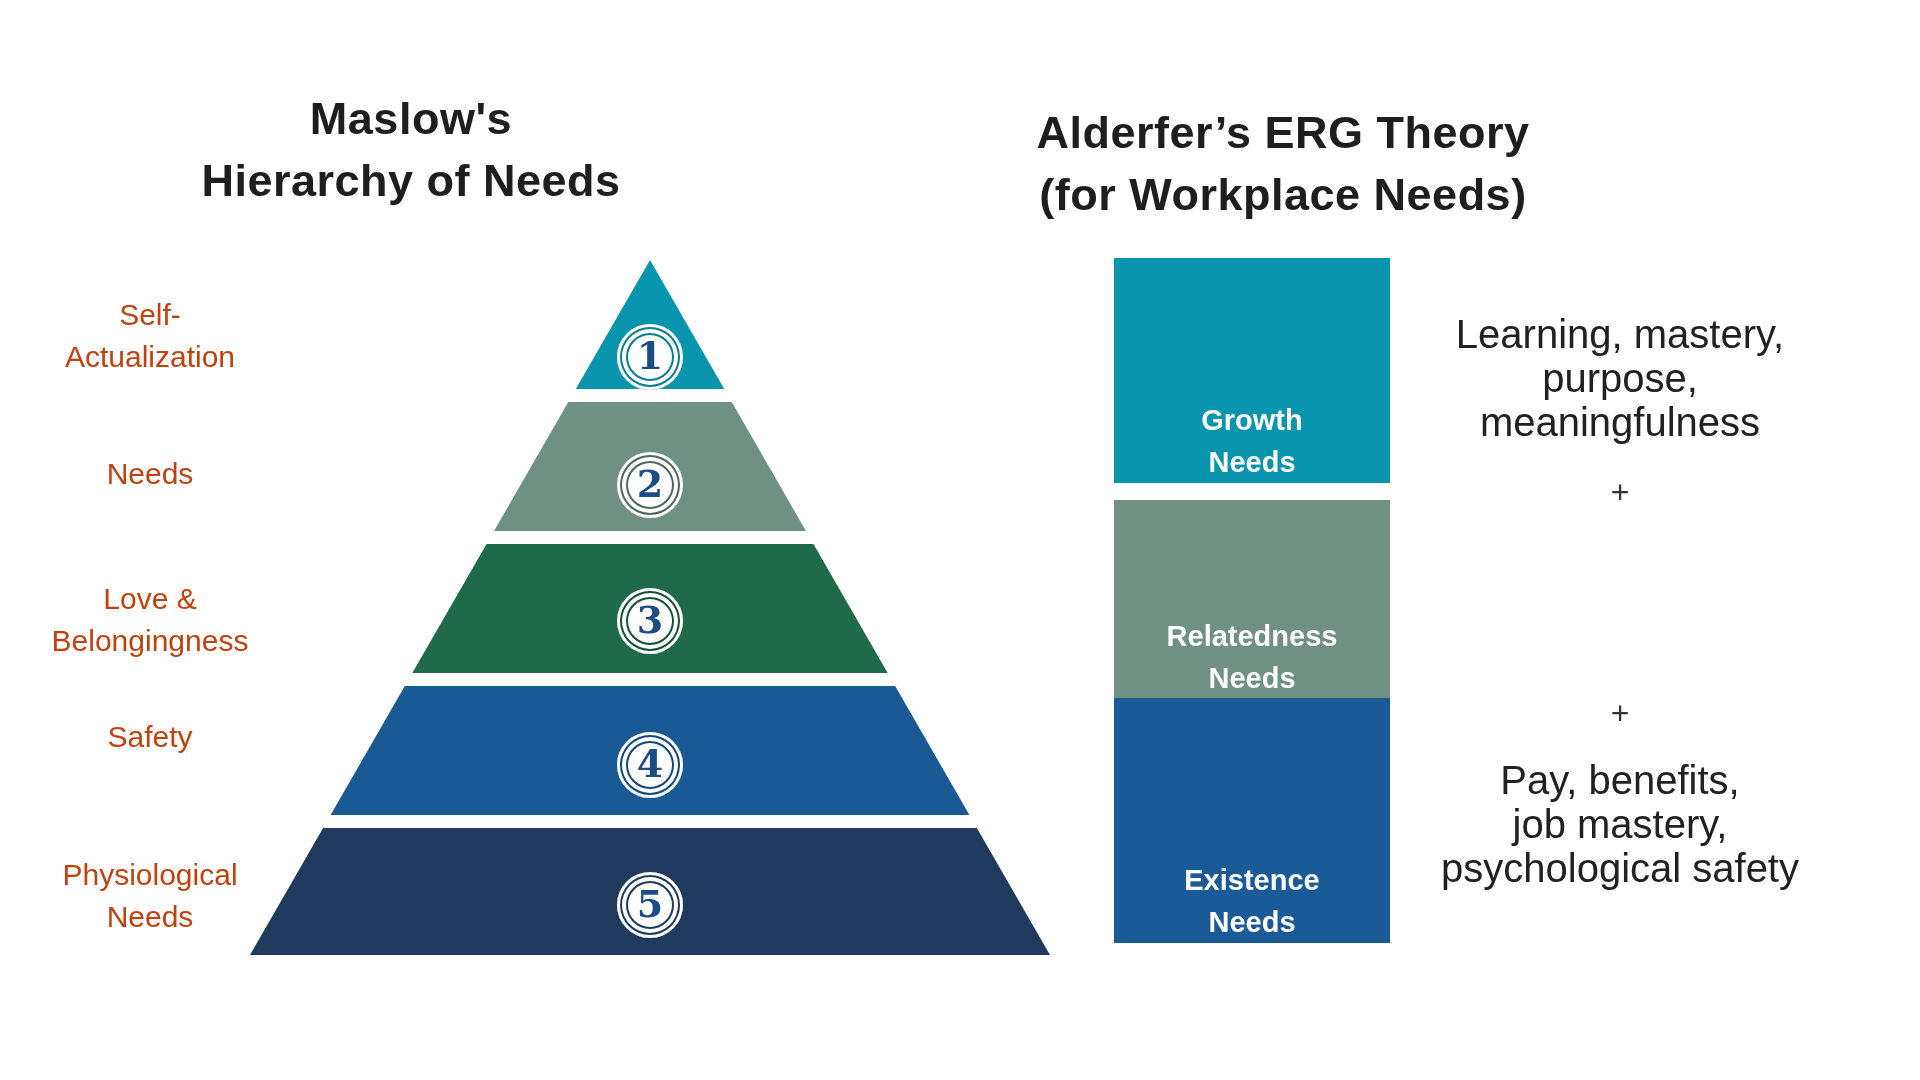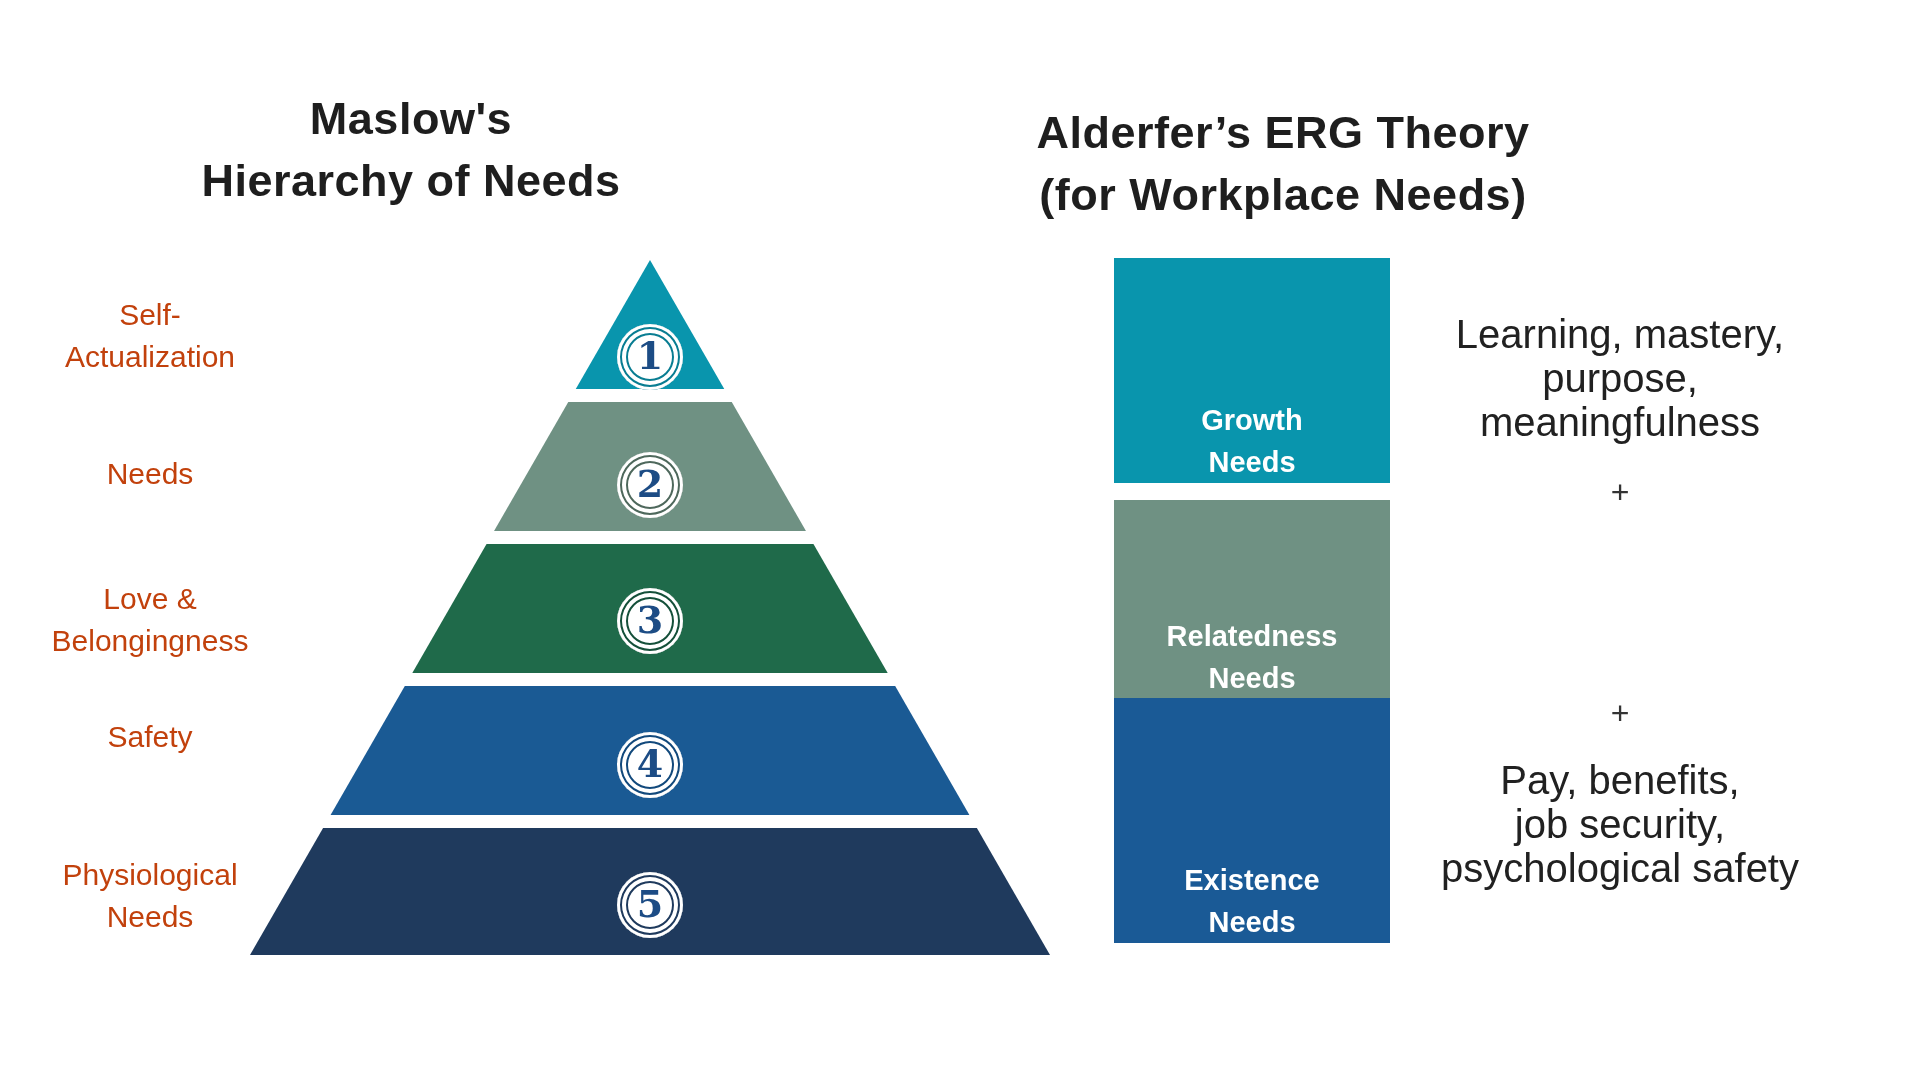--- a/index.html
+++ b/index.html
@@ -107,16 +107,16 @@
 Needs</span>
     </div>
   </div>
 
   <div class="desc pre" style="top:312px">Learning, mastery,
 purpose,
 meaningfulness</div>
   <div class="plus" style="top:470px">+</div>
   <div class="plus" style="top:691px">+</div>
   <div class="desc pre" style="top:758px">Pay, benefits,
-job security,
+job mastery,
 psychological safety</div>
 
 </div>
 
 </body></html>

